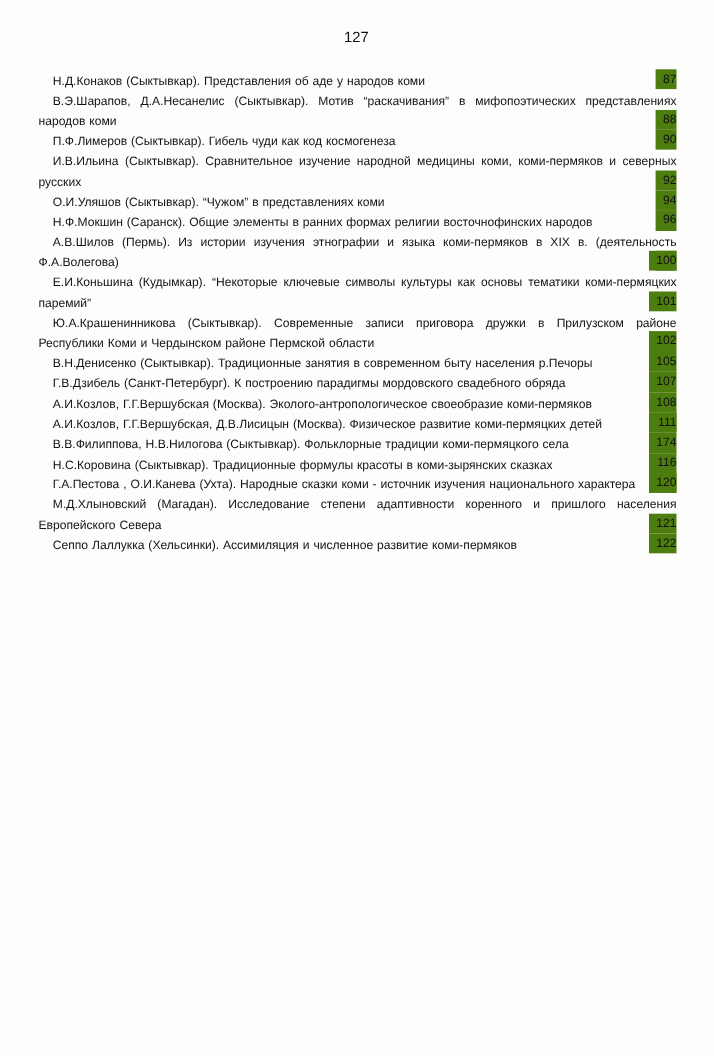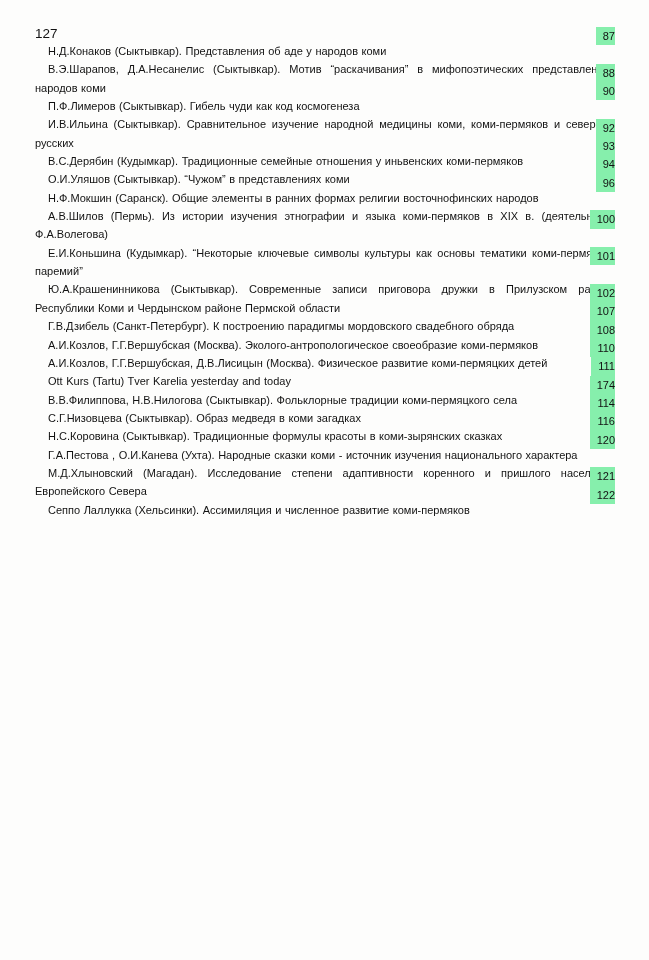--- a/index.html
+++ b/index.html
@@ -12,44 +12,45 @@
     width: 649px;
     height: 960px;
     background: #fdfdfc;
     box-sizing: border-box;
     padding: 26px 34px 0 35px;
     font-family: "Liberation Sans", sans-serif;
     color: #121212;
     overflow: hidden;
   }
   .page-number {
-    text-align: left;
+    text-align: center;
     font-size: 13.5px;
     line-height: 16px;
     padding-right: 2px;
+    margin-bottom: 23px;
   }
   .toc {
     font-size: 11px;
     line-height: 18.35px;
   }
   .entry {
     position: relative;
     text-align: justify;
     text-indent: 13px;
     word-spacing: 0.5px;
   }
   .entry-text {
     
   }
   .entry-page {
     position: absolute;
     right: 0;
-    bottom: 15px;
+    bottom: 2px;
     text-indent: 0;
-    background: #86efac;
+    background: #4d7c0f;
     padding-left: 7px;
   }
 </style>
 </head>
 <body>
 
 <div class="page">
   <div class="page-number">127</div>
   <div class="toc">
   <div class="entry">
@@ -65,24 +66,20 @@
   <div class="entry">
     <span class="entry-text">П.Ф.Лимеров (Сыктывкар). Гибель чуди как код космогенеза</span>
     <span class="entry-page">90</span>
   </div>
 
   <div class="entry">
     <span class="entry-text">И.В.Ильина (Сыктывкар). Сравнительное изучение народной медицины коми, коми-пермяков и северных русских</span>
     <span class="entry-page">92</span>
   </div>
 
-  <div class="entry">
-    <span class="entry-text">В.С.Дерябин (Кудымкар). Традиционные семейные отношения у иньвенских коми-пермяков</span>
-    <span class="entry-page">93</span>
-  </div>
 
   <div class="entry">
     <span class="entry-text">О.И.Уляшов (Сыктывкар). “Чужом” в представлениях коми</span>
     <span class="entry-page">94</span>
   </div>
 
   <div class="entry">
     <span class="entry-text">Н.Ф.Мокшин (Саранск). Общие элементы в ранних формах религии восточнофинских народов</span>
     <span class="entry-page">96</span>
   </div>
@@ -99,50 +96,49 @@
   <div class="entry">
     <span class="entry-text">Е.И.Коньшина (Кудымкар). “Некоторые ключевые символы культуры как основы тематики коми-пермяцких паремий”</span>
     <span class="entry-page">101</span>
   </div>
 
   <div class="entry">
     <span class="entry-text">Ю.А.Крашенинникова (Сыктывкар). Современные записи приговора дружки в Прилузском районе Республики Коми и Чердынском районе Пермской области</span>
     <span class="entry-page">102</span>
   </div>
 
+  <div class="entry">
+    <span class="entry-text">В.Н.Денисенко (Сыктывкар). Традиционные занятия в современном быту населения р.Печоры</span>
+    <span class="entry-page">105</span>
+  </div>
 
   <div class="entry">
     <span class="entry-text">Г.В.Дзибель (Санкт-Петербург). К построению парадигмы мордовского свадебного обряда</span>
     <span class="entry-page">107</span>
   </div>
 
   <div class="entry">
     <span class="entry-text">А.И.Козлов, Г.Г.Вершубская (Москва). Эколого-антропологическое своеобразие коми-пермяков</span>
     <span class="entry-page">108</span>
   </div>
 
   <div class="entry">
     <span class="entry-text">А.И.Козлов, Г.Г.Вершубская, Д.В.Лисицын (Москва). Физическое развитие коми-пермяцких детей</span>
     <span class="entry-page">110</span>
   </div>
 
   <div class="entry">
-    <span class="entry-text">Ott Kurs (Tartu) Tver Karelia yesterday and today</span>
     <span class="entry-page">111</span>
   </div>
 
   <div class="entry">
     <span class="entry-text">В.В.Филиппова, Н.В.Нилогова (Сыктывкар). Фольклорные традиции коми-пермяцкого села</span>
     <span class="entry-page">174</span>
   </div>
 
-  <div class="entry">
-    <span class="entry-text">С.Г.Низовцева (Сыктывкар). Образ медведя в коми загадках</span>
-    <span class="entry-page">114</span>
-  </div>
 
   <div class="entry">
     <span class="entry-text">Н.С.Коровина (Сыктывкар). Традиционные формулы красоты в коми-зырянских сказках</span>
     <span class="entry-page">116</span>
   </div>
 
   <div class="entry">
     <span class="entry-text">Г.А.Пестова , О.И.Канева (Ухта). Народные сказки коми - источник изучения национального характера</span>
     <span class="entry-page">118</span>
   </div>

